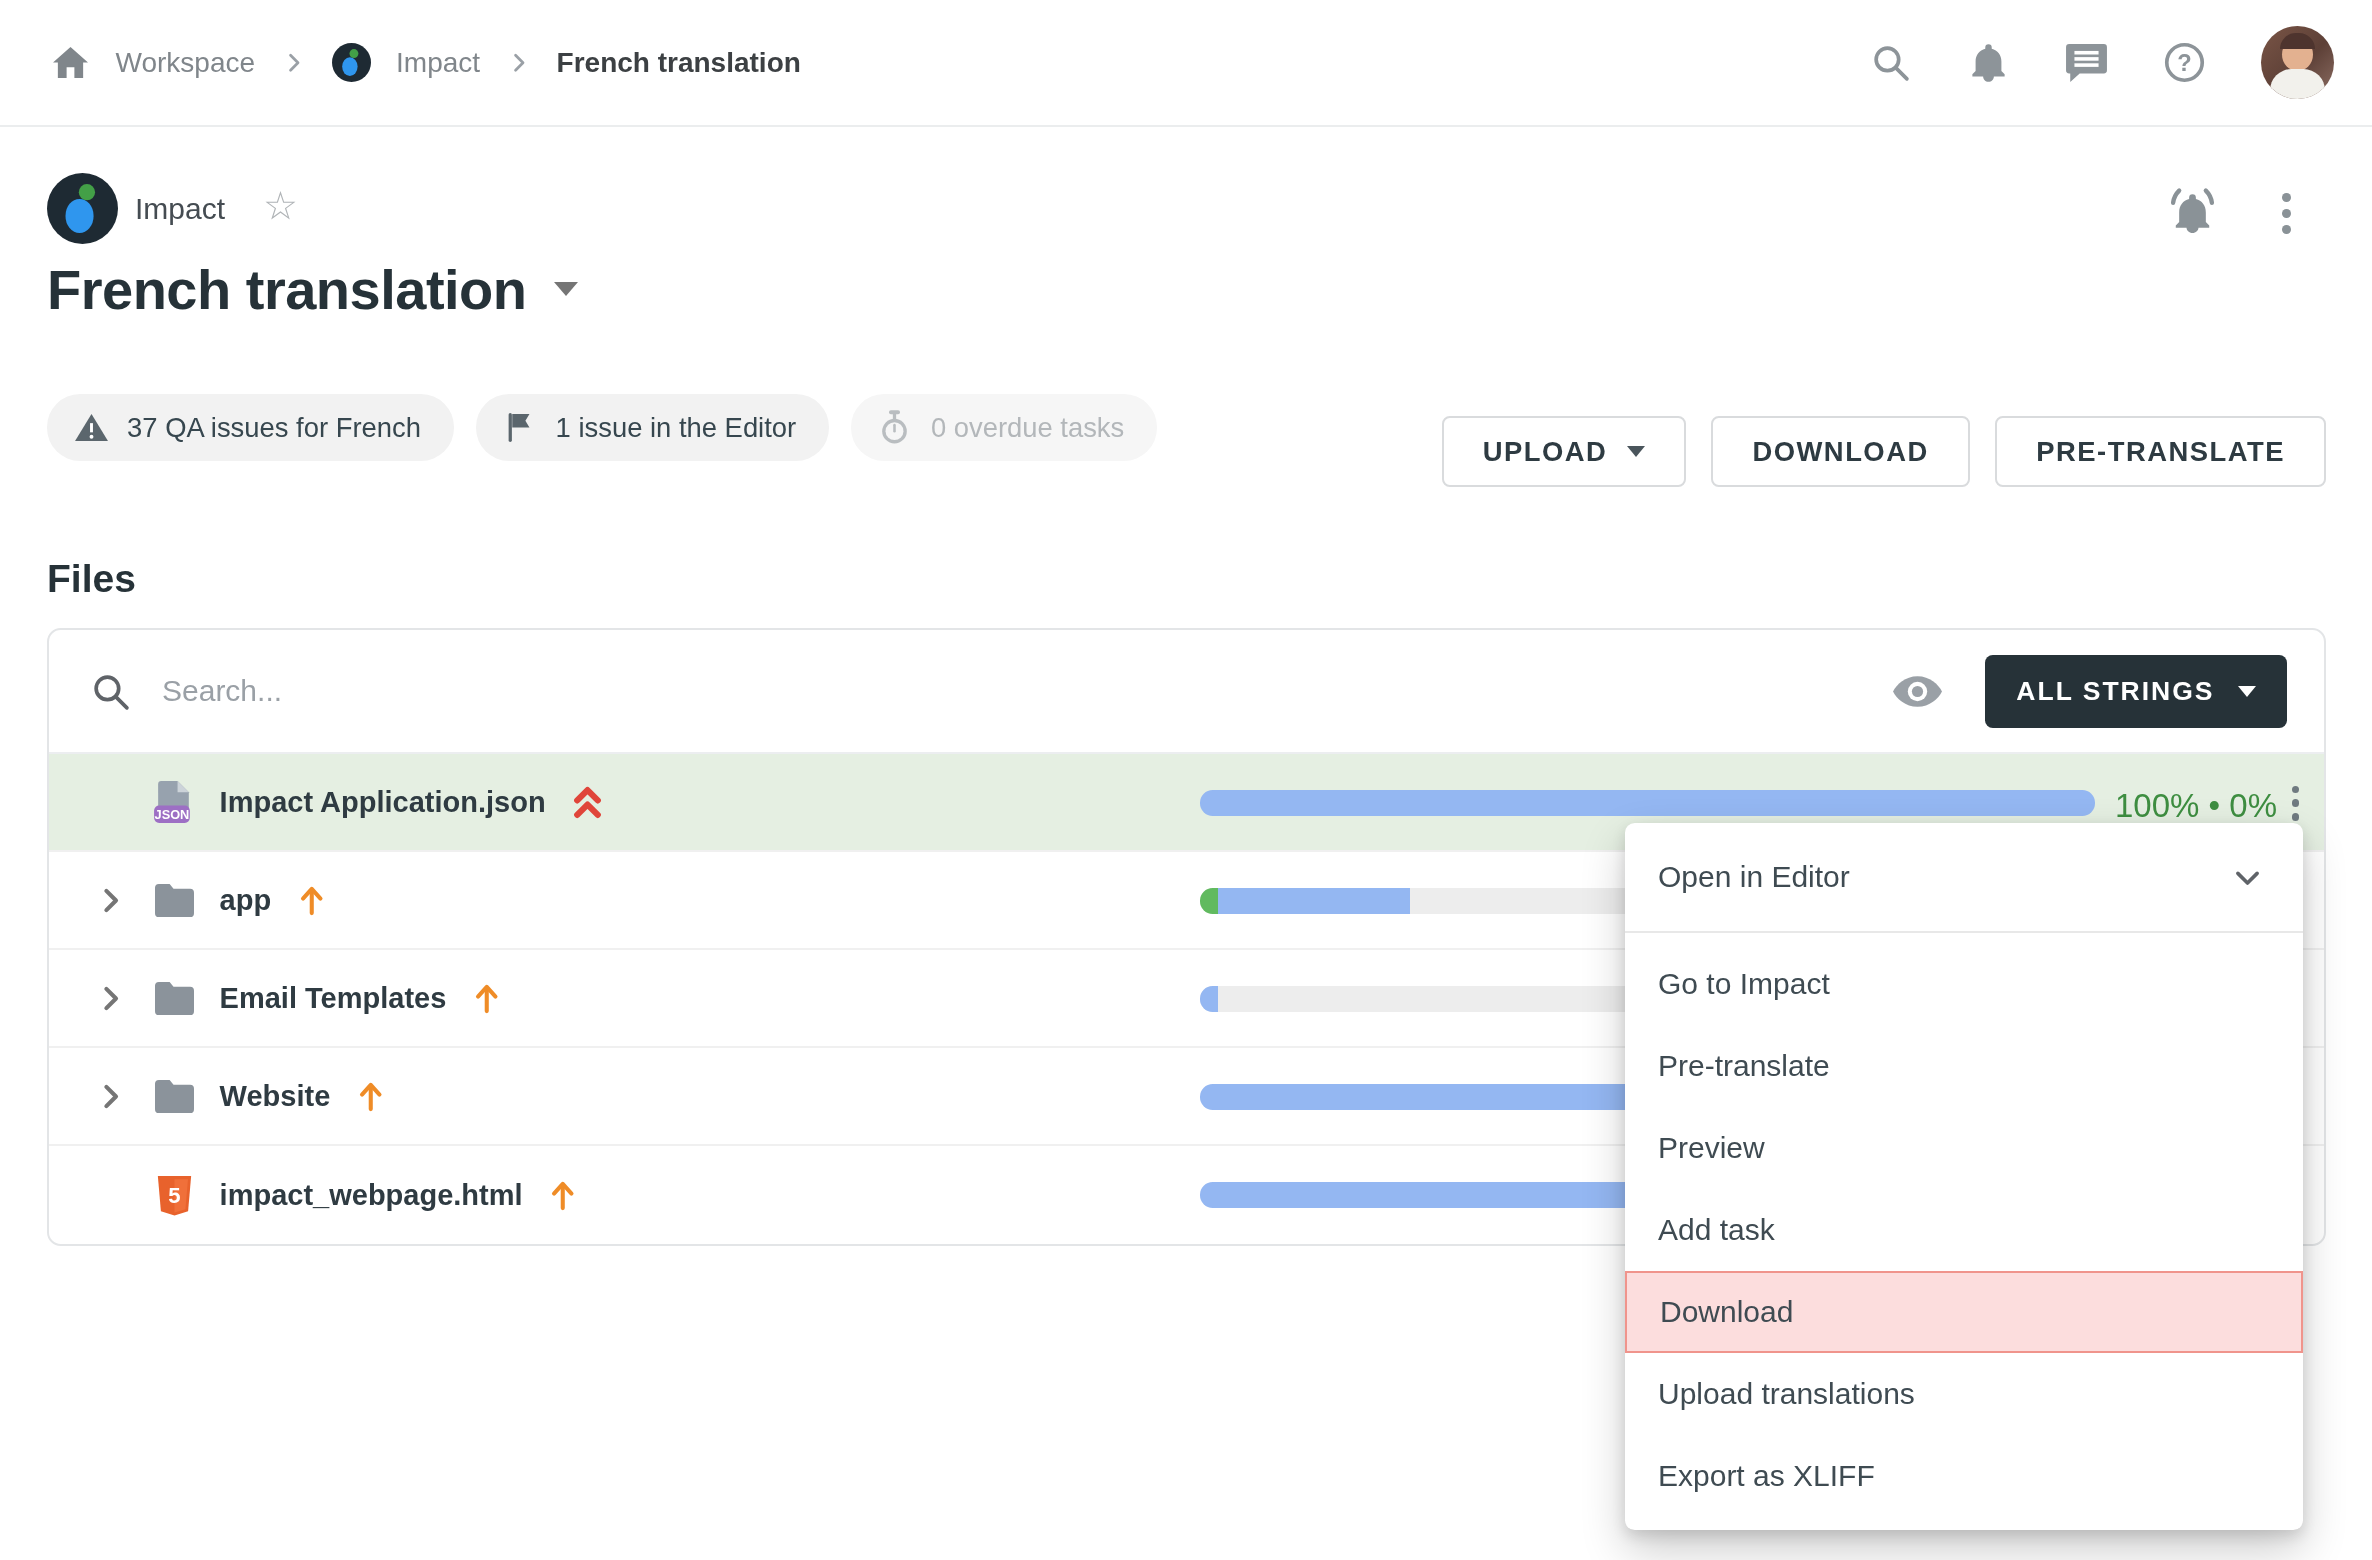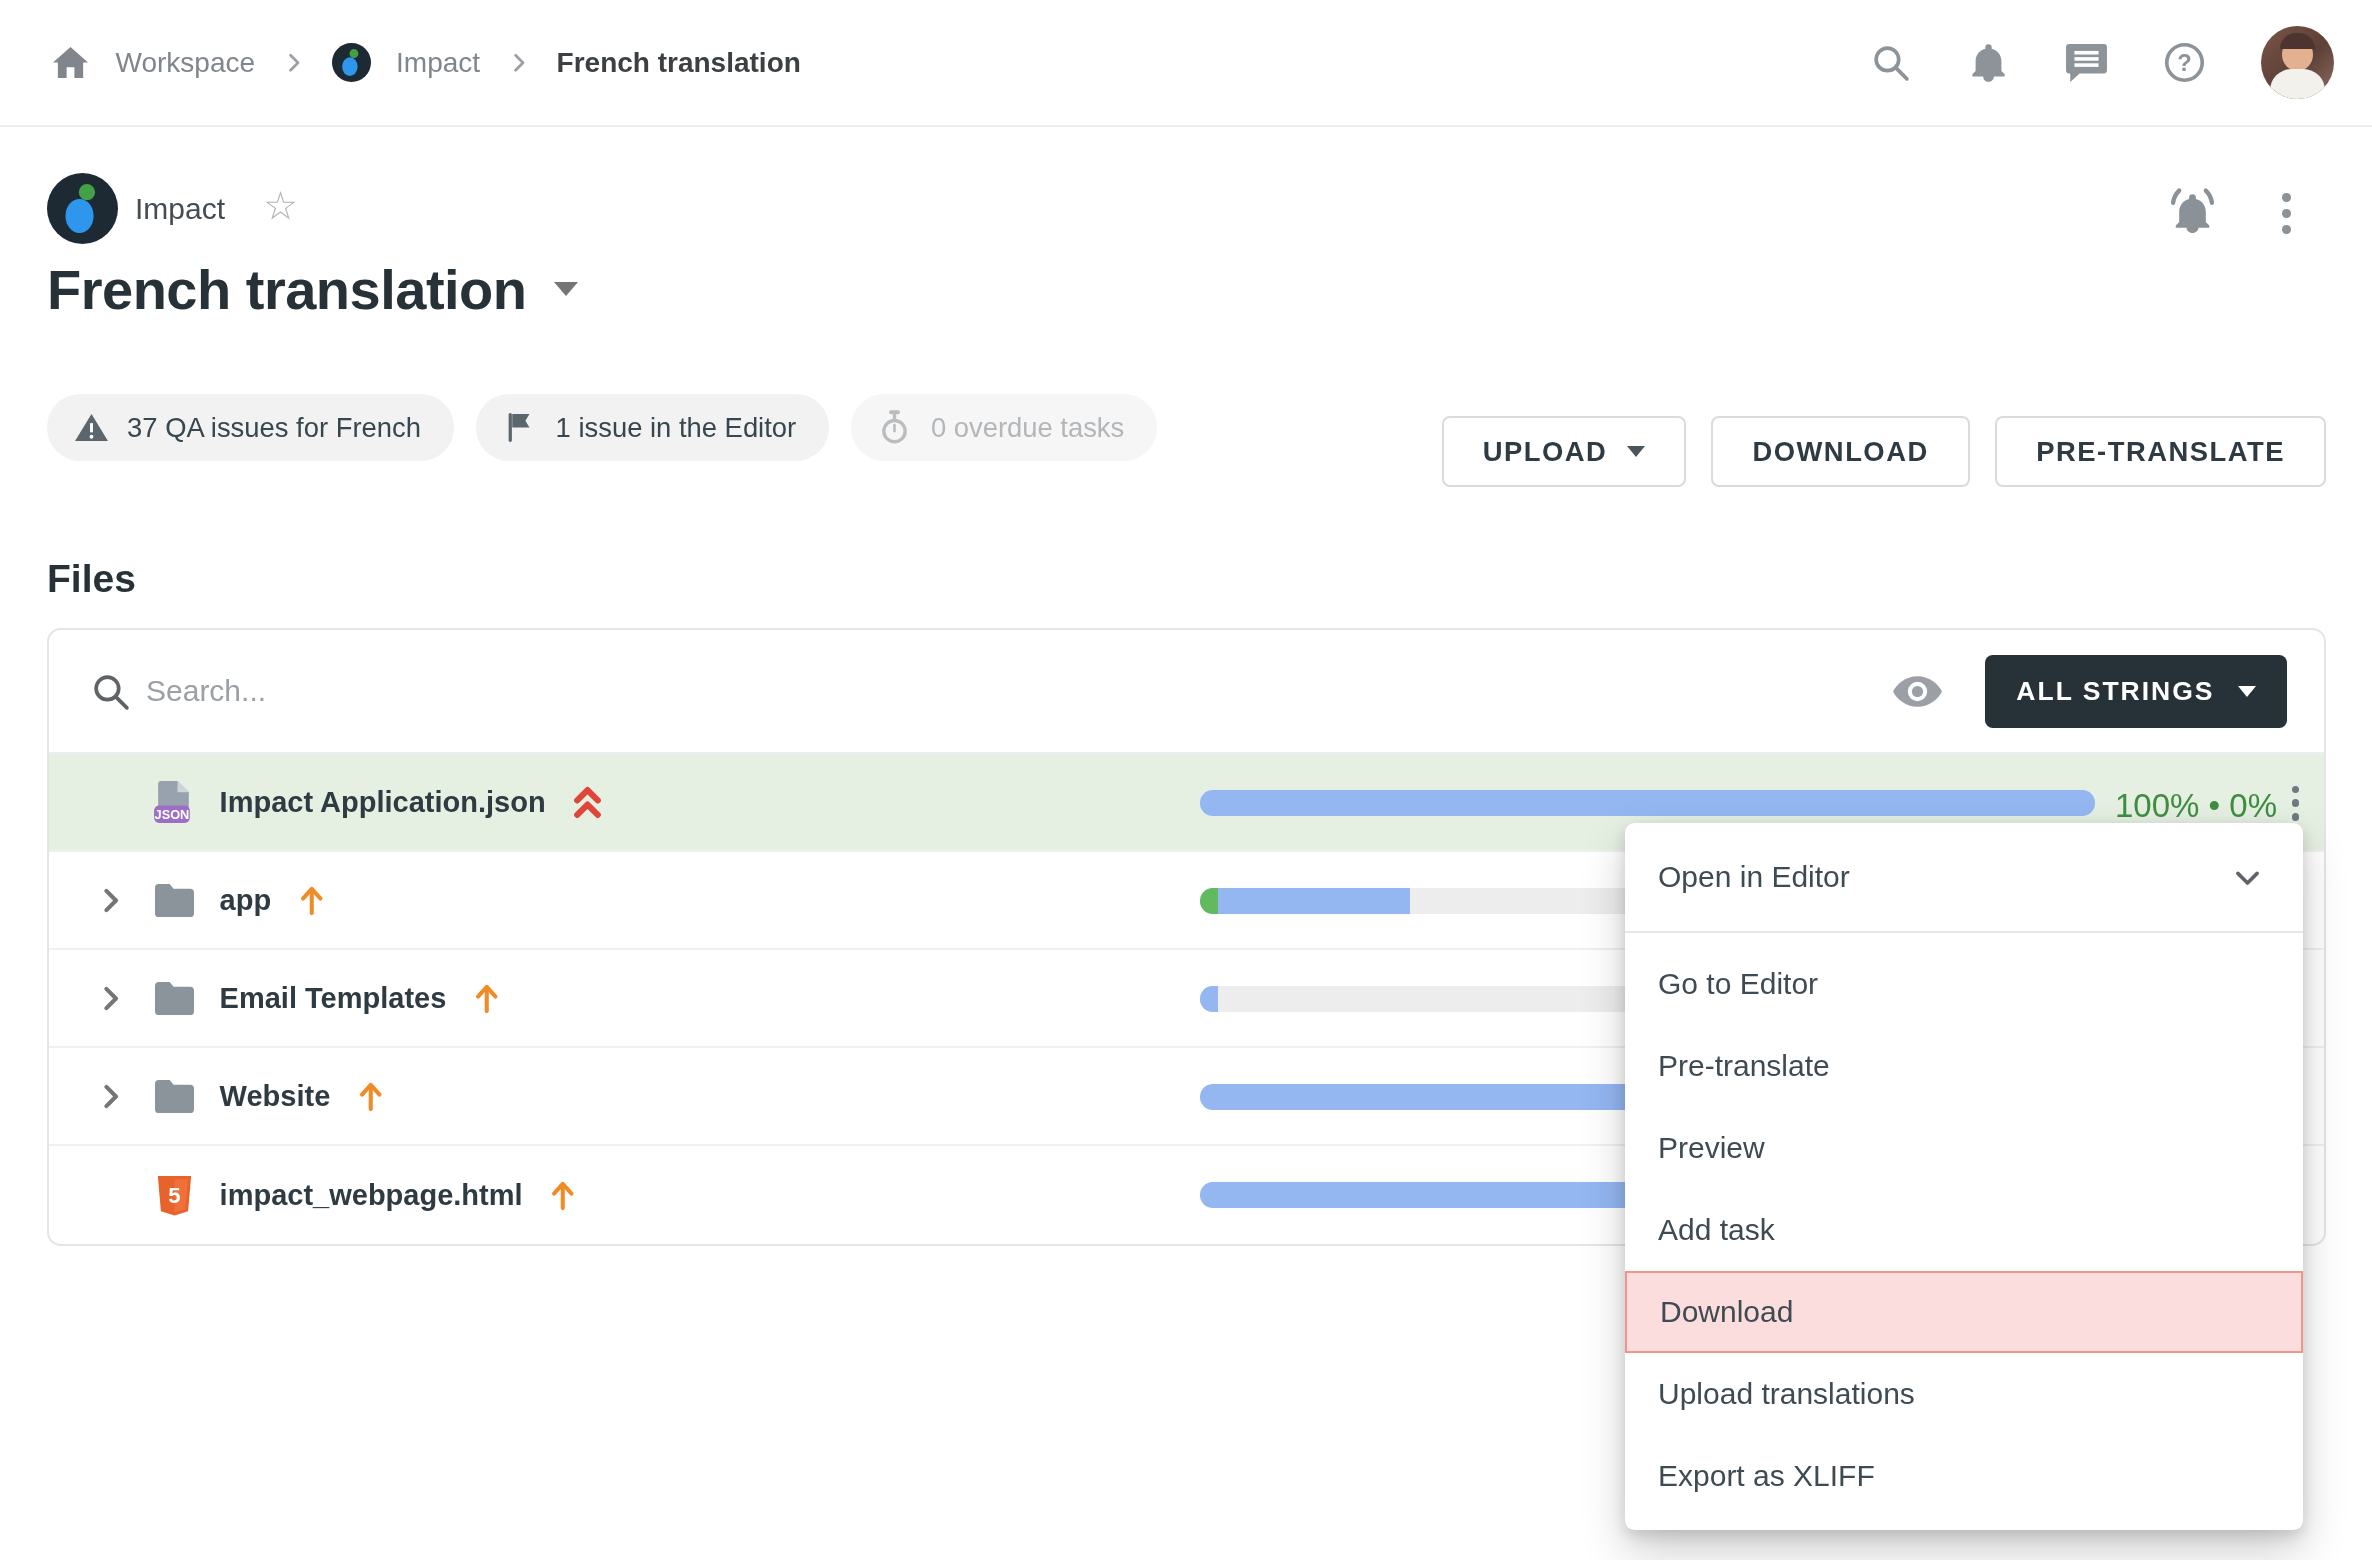--- a/index.html
+++ b/index.html
@@ -46,21 +46,21 @@
          font-size:27.4px; font-weight:700; letter-spacing:1.5px; padding:0 39px; display:flex; align-items:center; gap:19.6px;
          font-family:"Liberation Sans", sans-serif; cursor:pointer;margin-top:24px; }
   .caret-down { width:0; height:0; border-left:9.8px solid transparent; border-right:9.8px solid transparent; border-top:11.8px solid #4a555c; }
 
   
   .files-heading { position:absolute; left:47px; top:557px; font-size:39px; font-weight:700; color:#263238; }
   .files-panel { position:absolute; left:47px; top:628px; width:2279px; height:618px; background:#fff;
                  border:2px solid #e3e5e7; border-radius:13.7px; }
   .search-row { height:124px; display:flex; align-items:center; padding:0 37px 0 41px; border-bottom:2px solid #eceef0; }
   .search-icon { width:41px; height:41px; color:#5f6368; flex:none; }
-  .search-input { flex:1; margin-left:15px; border:none; outline:none; font-size:30px; color:#3c4043;
+  .search-input { flex:1; margin-left:31px; border:none; outline:none; font-size:30px; color:#3c4043;
                   font-family:"Liberation Sans", sans-serif; background:transparent; }
   .search-input::placeholder { color:#9aa0a6; }
   .eye-icon { width:49px; height:31px; margin-right:43px; cursor:pointer; flex:none; }
   .filter-btn { height:73px; background:#263238; color:#fff; border:none; border-radius:7.8px; padding:0 31px;
                 font-size:26.5px; font-weight:700; letter-spacing:2px; display:flex; align-items:center; gap:23.5px;
                 font-family:"Liberation Sans", sans-serif; cursor:pointer; }
   .filter-btn .caret-down { border-top-color:#fff; }
 
   .frow { position:relative; height:98px; display:flex; align-items:center; padding-left:45px; border-bottom:2px solid #f0f0f0; }
   .frow:last-child { border-bottom:none; }
@@ -377,21 +377,21 @@
   <div class="ctx-menu">
     <div class="ctx-header">
       <span>Open in Editor</span>
       <span class="chev">
         <svg viewBox="0 0 24 24" width="33" height="33">
             <polyline points="5,9 12,16 19,9" fill="none" stroke="currentColor" stroke-width="2.6" stroke-linecap="round" stroke-linejoin="round"></polyline>
           </svg>
       </span>
     </div>
     <div class="ctx-list">
-      <div class="ctx-item">Go to Editor</div>
+      <div class="ctx-item">Go to Impact</div>
       <div class="ctx-item">Pre-translate</div>
       <div class="ctx-item">Preview</div>
       <div class="ctx-item">Add task</div>
       <div class="ctx-item highlighted">Download</div>
       <div class="ctx-item">Upload translations</div>
       <div class="ctx-item">Export as XLIFF</div>
     </div>
   </div>
 
 </div>

